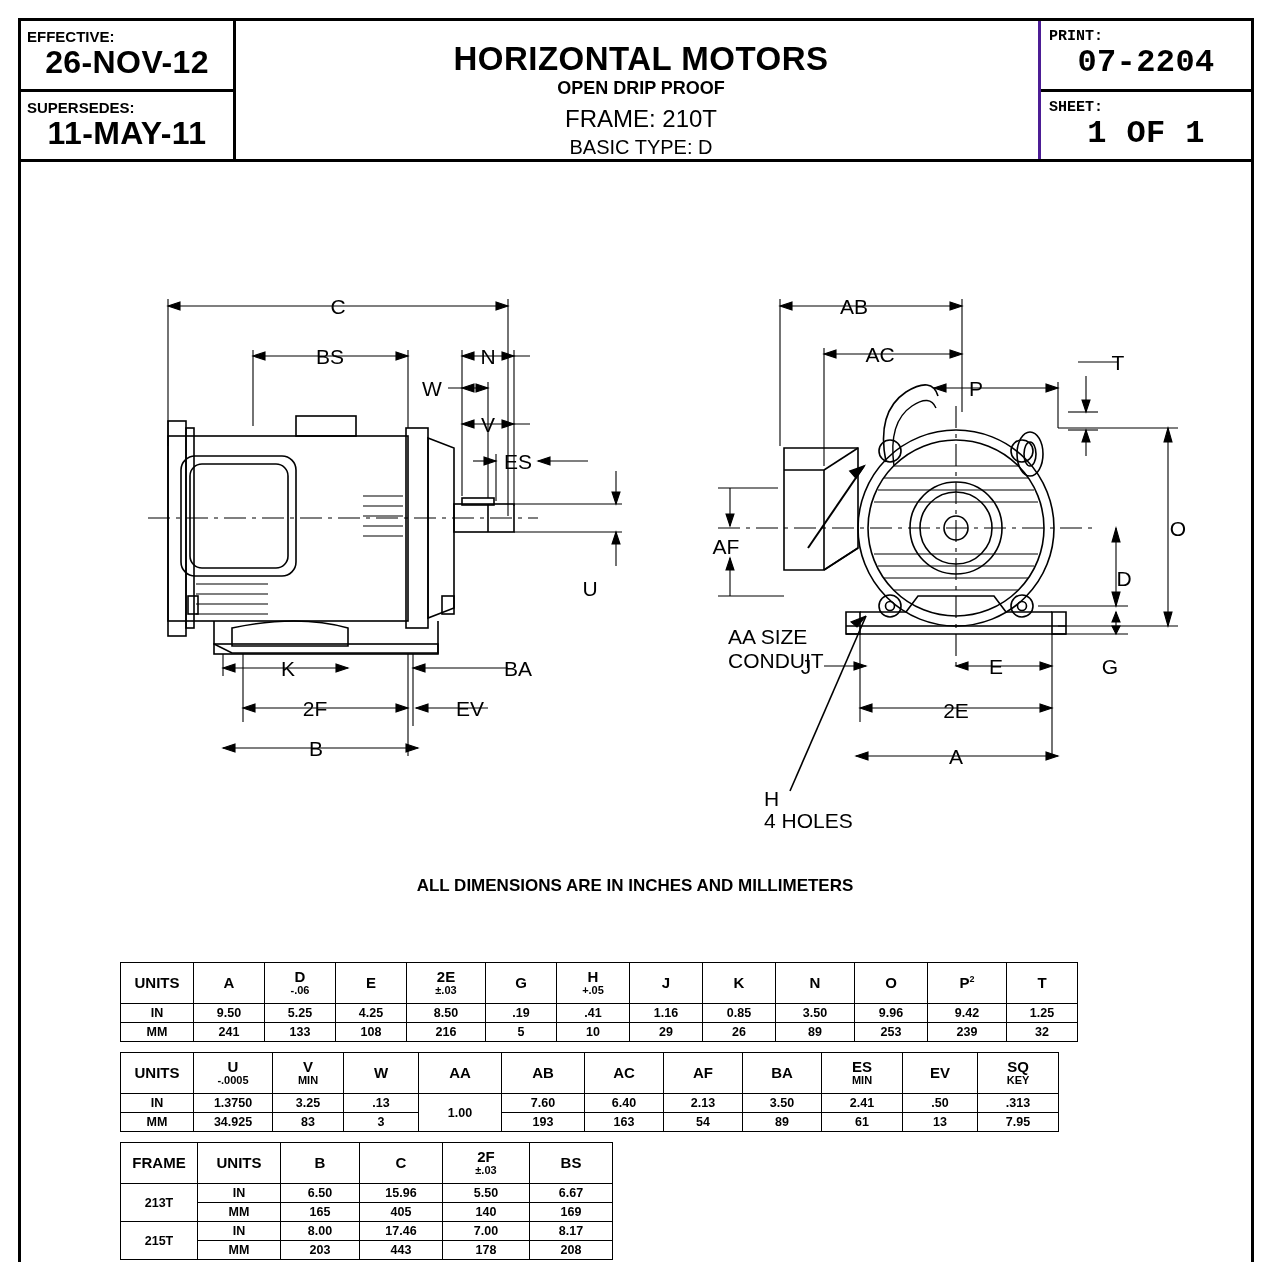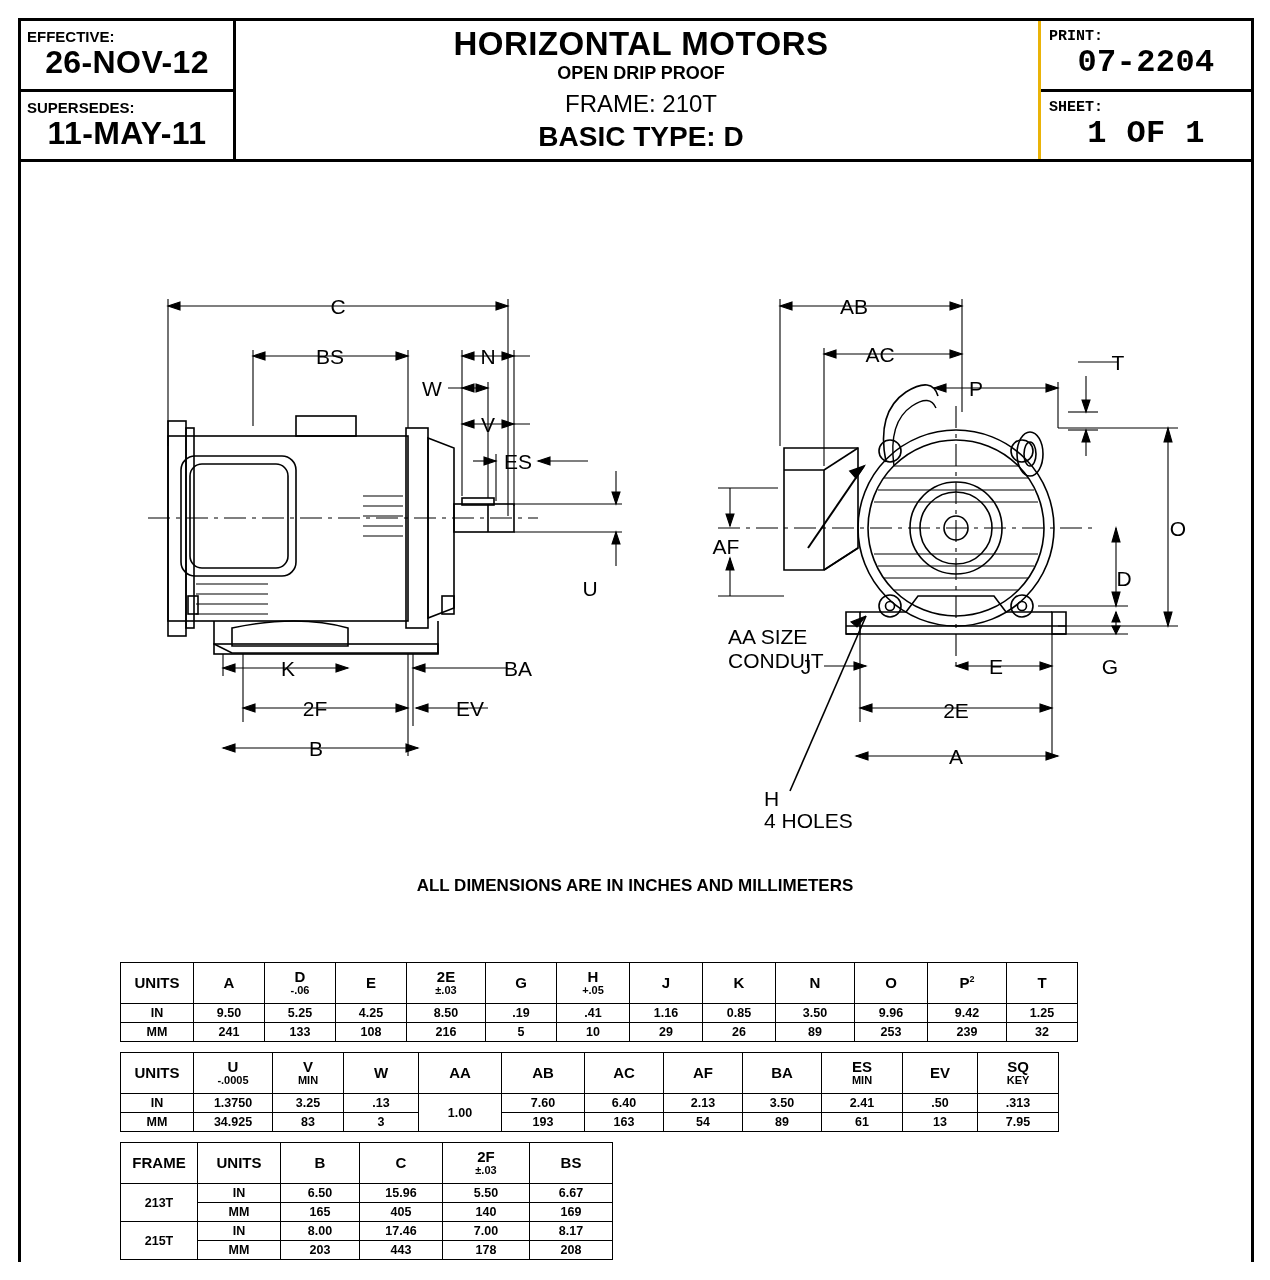--- a/index.html
+++ b/index.html
@@ -6,25 +6,25 @@
   body{width:1270px;height:1280px;font-family:"Liberation Sans",sans-serif;color:#000;overflow:hidden;position:relative;}
   .page{position:absolute;left:0;top:0;width:1270px;height:1280px;}
 
   
   .titleblock{position:absolute;left:18px;top:18px;width:1236px;height:144px;border:3px solid #000;box-sizing:border-box;display:flex;}
   .tb-left{width:215px;border-right:3px solid #000;box-sizing:border-box;display:flex;flex-direction:column;}
   .tb-left .cell{flex:1;border-bottom:3px solid #000;box-sizing:border-box;padding:2px 6px;display:flex;flex-direction:column;justify-content:center;}
   .tb-left .cell:last-child{border-bottom:none;}
   .tb-lbl{font-size:15px;font-weight:bold;line-height:1.05;}
   .tb-val{font-size:32px;font-weight:bold;line-height:1.1;text-align:center;letter-spacing:.4px;}
-  .tb-center{flex:1;display:flex;flex-direction:column;align-items:center;justify-content:center;border-right:3px solid #eab308;box-sizing:border-box;margin-left:8px;}
+  .tb-center{flex:1;display:flex;flex-direction:column;align-items:center;justify-content:flex-end;border-right:3px solid #4c1d95;box-sizing:border-box;margin-left:8px;}
   .tb-title{font-size:33px;font-weight:bold;letter-spacing:.5px;line-height:1;}
   .tb-sub{font-size:18px;font-weight:bold;margin-top:3px;}
   .tb-frame{font-size:24px;font-weight:normal;margin-top:6px;}
-  .tb-type{font-size:28px;font-weight:bold;margin-top:3px;}
+  .tb-type{font-size:20px;font-weight:normal;margin-top:3px;}
   .tb-right{width:210px;display:flex;flex-direction:column;font-family:Liberation Mono, monospace;}
   .tb-right .cell{flex:1;border-bottom:3px solid #000;box-sizing:border-box;padding:2px 8px;display:flex;flex-direction:column;justify-content:center;}
   .tb-right .cell:last-child{border-bottom:none;}
   .tb-right .tb-val{text-align:center;}
 
   
   .outerframe{position:absolute;left:18px;top:162px;width:1236px;height:1100px;border-left:3px solid #000;border-right:3px solid #000;border-bottom:0;box-sizing:border-box;}
 
   
   .drawing{position:absolute;left:18px;top:166px;width:1236px;height:700px;}

